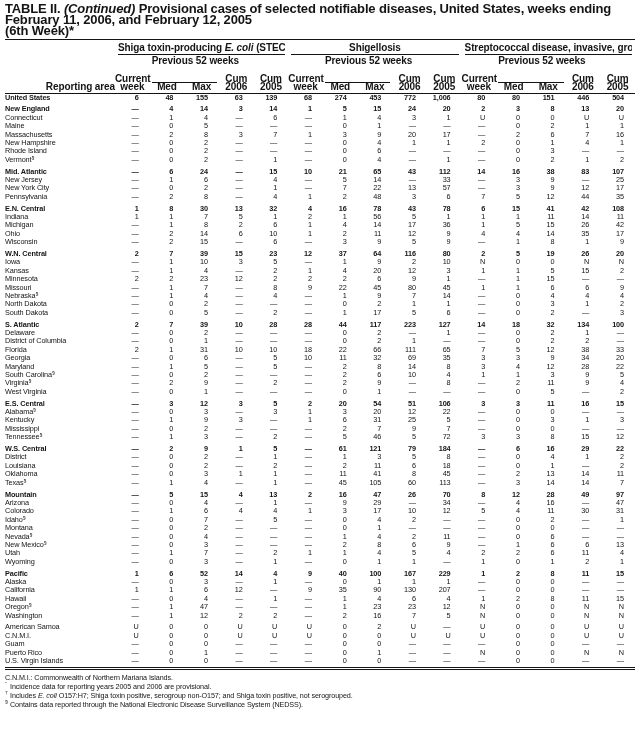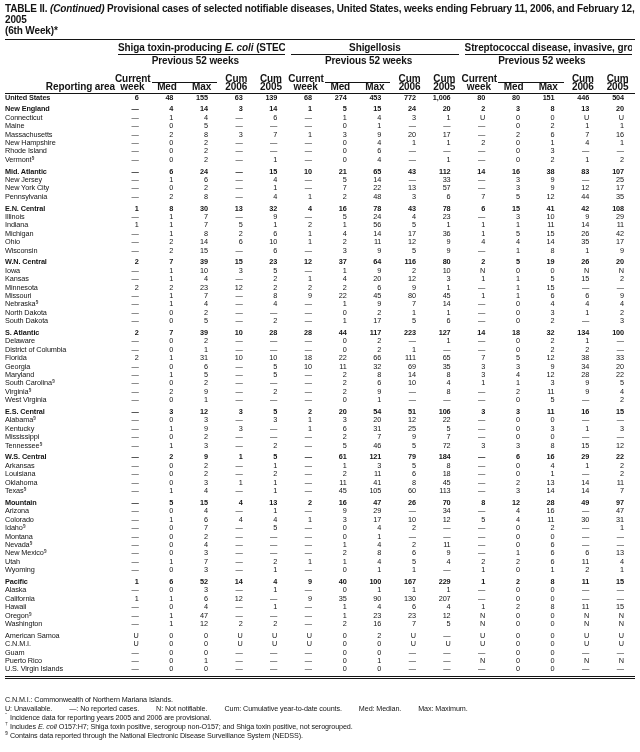--- a/index.html
+++ b/index.html
@@ -3,21 +3,21 @@
 <meta charset="utf-8">
 <style>
   html,body{margin:0;padding:0;background:#fff;}
   body{
     width:640px;height:752px;overflow:hidden;
     color:#141414;
     font-family:"Liberation Sans", sans-serif;
     -webkit-text-size-adjust:none;
   }
   .page{padding:3px 5px 0 5px;}
-  .title{font-weight:700;font-size:10px;line-height:11px;letter-spacing:-0.15px;}
+  .title{font-weight:700;font-size:13px;line-height:11px;letter-spacing:-0.15px;}
   .title i{font-style:italic;}
   .toprule{border-top:1.6px solid #141414;margin-top:3px;}
 
   table{width:100%;border-collapse:collapse;table-layout:fixed;}
   col.c-area{width:110px;}
 
   thead th{font-weight:700;font-size:10px;line-height:8.5px;padding:0;vertical-align:bottom;letter-spacing:-0.1px;}
   th.group{padding-top:3px;}
   th.group .gl{border-bottom:1px solid #141414;text-align:center;padding:1px 0 1px 0;margin:0 3px;white-space:nowrap;overflow:hidden;}
   tr.sub1 th{padding-top:2px;}
@@ -30,21 +30,21 @@
 
   tbody td{font-size:7.3px;line-height:8.4px;height:8.4px;padding:0;white-space:nowrap;overflow:hidden;letter-spacing:-0.1px;}
   td.area{text-align:left;}
   td.num{text-align:right;padding-right:11px;}
   tr.total td{font-weight:700;}
   tr.spacer td{height:3.4px;line-height:3.4px;font-size:1px;}
   sup{font-size:5.3px;vertical-align:super;line-height:0;}
 
   .endrule{height:1px;border-top:1.1px solid #141414;border-bottom:1.1px solid #141414;margin-top:2px;}
 
-  .footnotes{font-size:7.2px;line-height:9px;margin-top:16px;letter-spacing:-0.1px;}
+  .footnotes{font-size:7.2px;line-height:9px;margin-top:3px;letter-spacing:-0.1px;}
   .fnline{white-space:nowrap;overflow:hidden;}
   .fn{position:relative;padding-left:5px;}
   .fn .mk{position:absolute;left:0;top:1px;font-size:5.3px;}
   .abbr span{display:inline-block;margin-right:17px;}
   .abbr span:last-child{margin-right:0;}
   i{font-style:italic;}
 </style>
 </head>
 <body>
 
@@ -367,38 +367,20 @@
           <td class="num">78</td>
           <td class="num">43</td>
           <td class="num">78</td>
           <td class="num">6</td>
           <td class="num">15</td>
           <td class="num">41</td>
           <td class="num">42</td>
           <td class="num">108</td>
         </tr>
         <tr>
-          <td class="area">Illinois</td>
-          <td class="num">—</td>
-          <td class="num">1</td>
-          <td class="num">7</td>
-          <td class="num">—</td>
-          <td class="num">9</td>
-          <td class="num">—</td>
-          <td class="num">5</td>
-          <td class="num">24</td>
-          <td class="num">4</td>
-          <td class="num">23</td>
-          <td class="num">—</td>
-          <td class="num">3</td>
-          <td class="num">10</td>
-          <td class="num">9</td>
-          <td class="num">29</td>
-        </tr>
-        <tr>
           <td class="area">Indiana</td>
           <td class="num">1</td>
           <td class="num">1</td>
           <td class="num">7</td>
           <td class="num">5</td>
           <td class="num">1</td>
           <td class="num">2</td>
           <td class="num">1</td>
           <td class="num">56</td>
           <td class="num">5</td>
@@ -883,21 +865,21 @@
           <td class="num">121</td>
           <td class="num">79</td>
           <td class="num">184</td>
           <td class="num">—</td>
           <td class="num">6</td>
           <td class="num">16</td>
           <td class="num">29</td>
           <td class="num">22</td>
         </tr>
         <tr>
-          <td class="area">Arkansas</td>
+          <td class="area">District</td>
           <td class="num">—</td>
           <td class="num">0</td>
           <td class="num">2</td>
           <td class="num">—</td>
           <td class="num">1</td>
           <td class="num">—</td>
           <td class="num">1</td>
           <td class="num">3</td>
           <td class="num">5</td>
           <td class="num">8</td>
@@ -1330,19 +1312,18 @@
           <td class="num">—</td>
           <td class="num">—</td>
         </tr>
       </tbody>
   </table>
 
   <div class="endrule"></div>
 
   <div class="footnotes">
     <div class="fnline">C.N.M.I.: Commonwealth of Northern Mariana Islands.</div>
-    <div class="fnline abbr" id="abbrev"><span>U: Unavailable.</span><span>—: No reported cases.</span><span>N: Not notifiable.</span><span>Cum: Cumulative year-to-date counts.</span><span>Med: Median.</span><span>Max: Maximum.</span></div>
     <div class="fnline fn"><sup class="mk">*</sup><span>Incidence data for reporting years 2005 and 2006 are provisional.</span></div>
     <div class="fnline fn"><sup class="mk">†</sup><span>Includes </span><i>E. coli</i><span> O157:H7; Shiga toxin positive, serogroup non-O157; and Shiga toxin positive, not serogrouped.</span></div>
     <div class="fnline fn"><sup class="mk">§</sup><span>Contains data reported through the National Electronic Disease Surveillance System (NEDSS).</span></div>
   </div>
 
 </div>
 
 </body></html>

